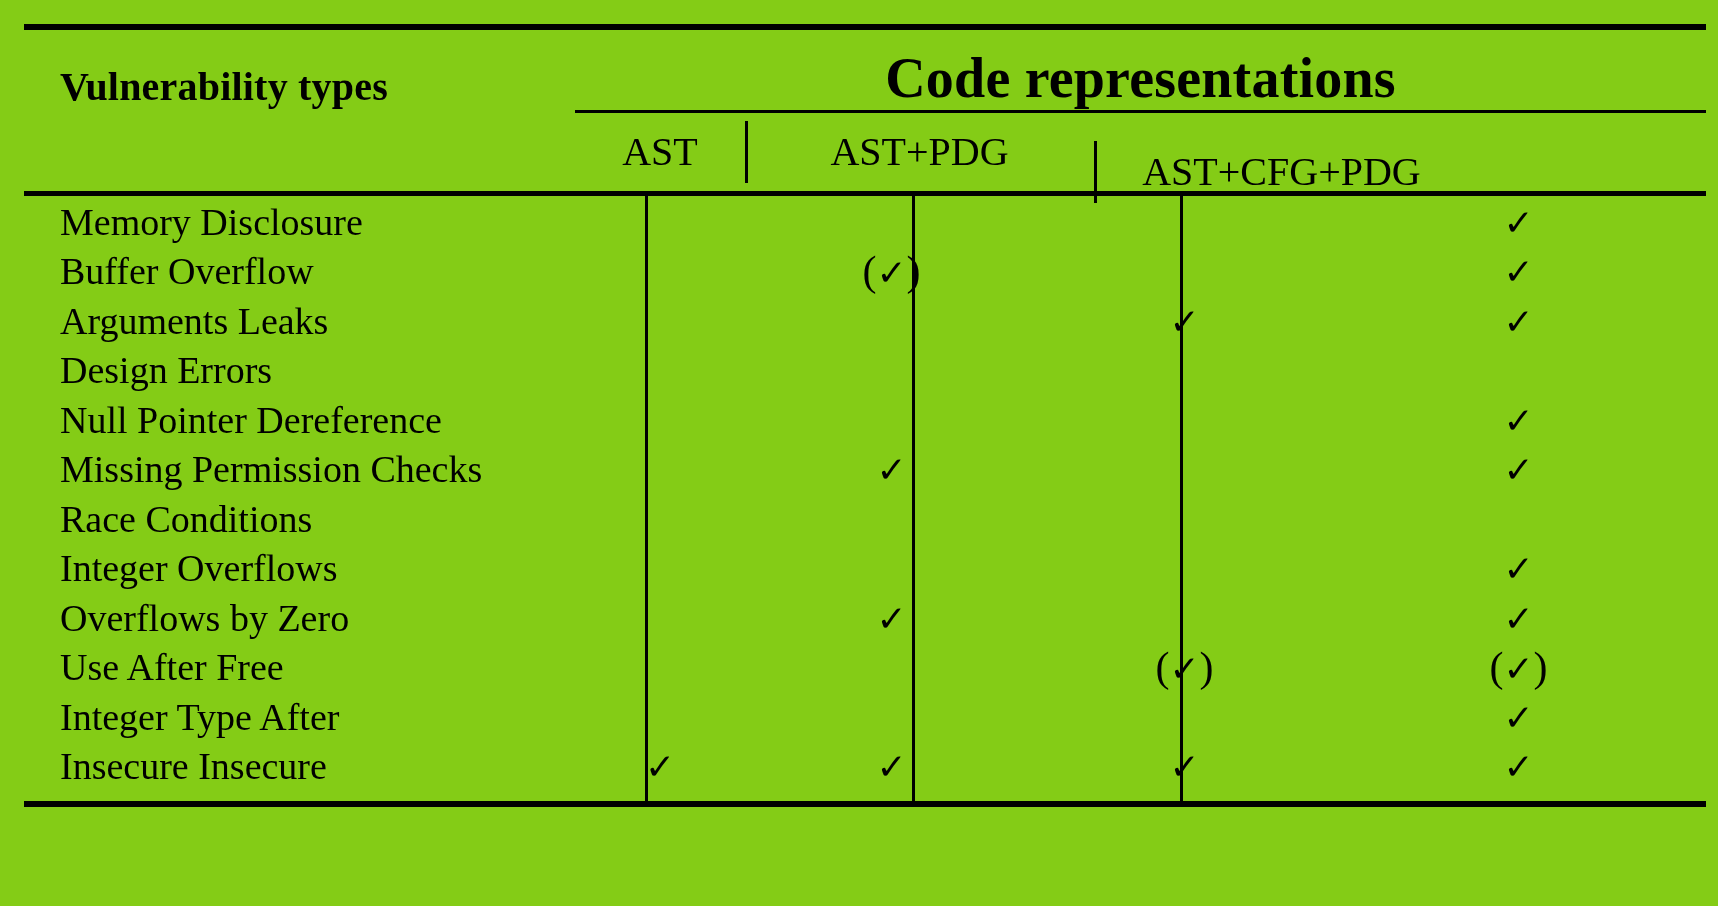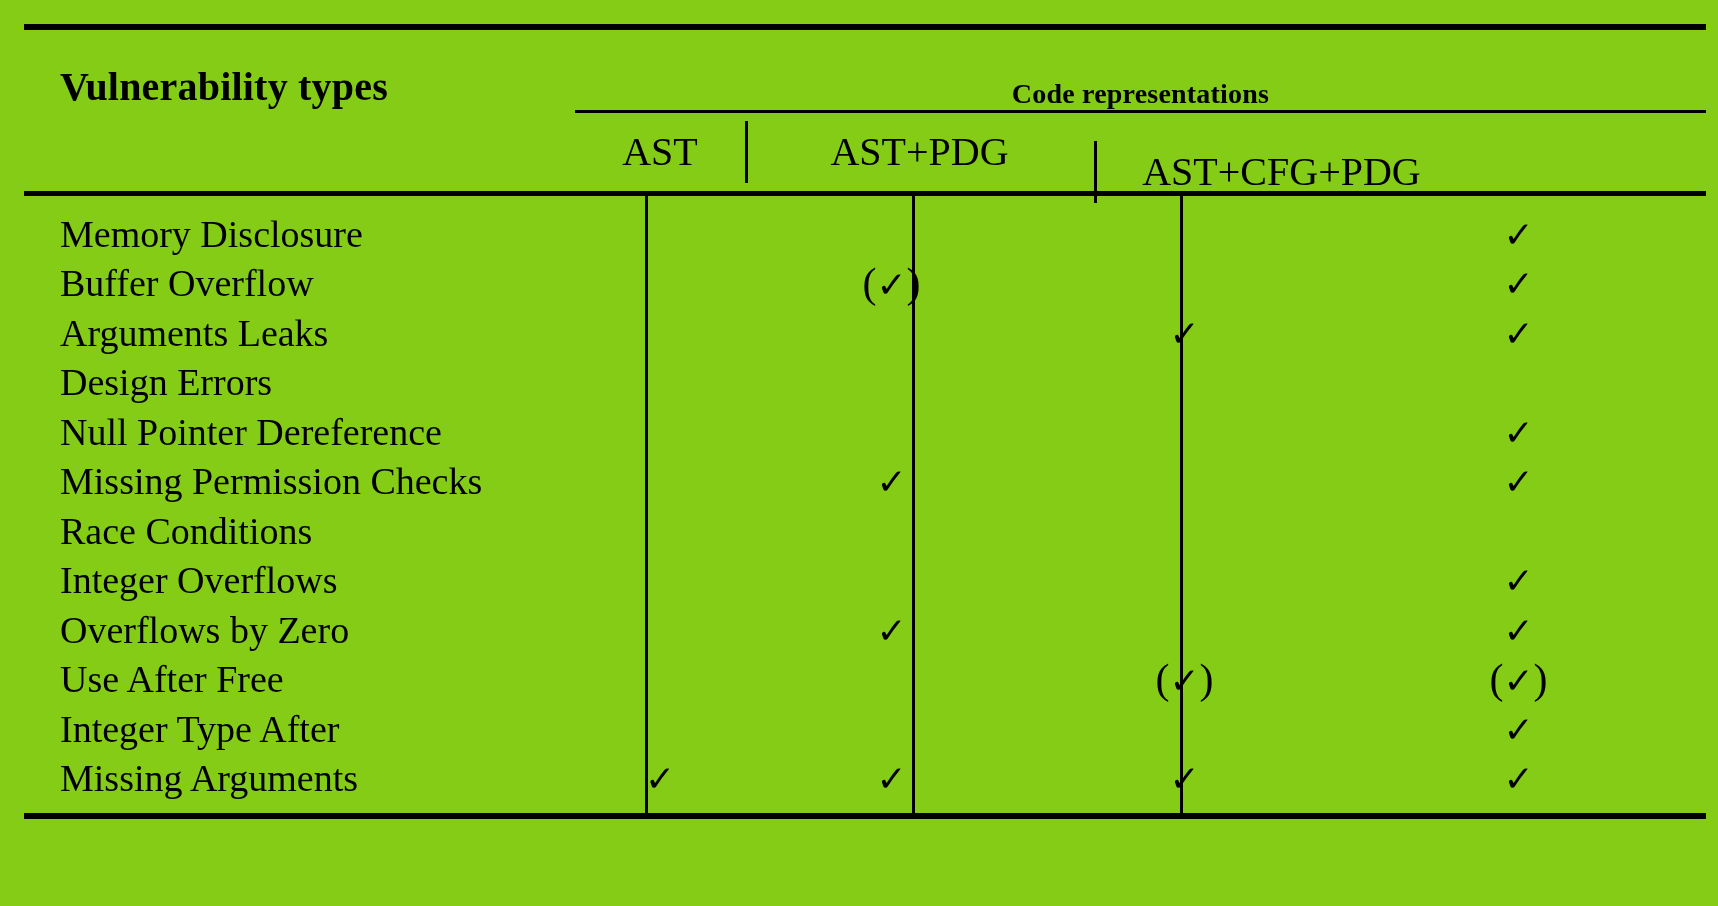--- a/index.html
+++ b/index.html
@@ -59,21 +59,21 @@
     font-weight: bold;
     font-size: 40px;
     padding-left: 36px;
     box-sizing: border-box;
     letter-spacing: 0.2px;
   }
   .hdr-code {
     flex: 1;
     text-align: center;
     font-weight: bold;
-    font-size: 28px;
+    font-size: 56px;
     letter-spacing: 0.2px;
   }
 
   .hdr-cols {
     display: flex;
     height: 78px;
     align-items: center;
   }
   .hdr-spacer {
     width: 551px;
@@ -99,21 +99,21 @@
     left: 0;
     top: 8px;
     bottom: 8px;
     width: 3px;
     background: #000000;
   }
 
   
   .tbody {
     position: relative;
-    padding-top: 13px;
+    padding-top: 1px;
     padding-bottom: 10px;
   }
   .vline {
     position: absolute;
     top: 0;
     bottom: 0;
     width: 3px;
     background: #000000;
   }
   .vline-1 { left: 621px; }
@@ -257,21 +257,21 @@
           <div class="cell-mark cm-astcfgpdg"><span class="paren">(</span><span class="check">✓</span><span class="paren">)</span></div>
         </div>
         <div class="row">
           <div class="cell-label">Integer Type After</div>
           <div class="cell-mark cm-ast"></div>
           <div class="cell-mark cm-astpdg"></div>
           <div class="cell-mark cm-astcfg"></div>
           <div class="cell-mark cm-astcfgpdg"><span class="check">✓</span></div>
         </div>
         <div class="row">
-          <div class="cell-label">Missing Arguments</div>
+          <div class="cell-label">Insecure Insecure</div>
           <div class="cell-mark cm-ast"><span class="check">✓</span></div>
           <div class="cell-mark cm-astpdg"><span class="check">✓</span></div>
           <div class="cell-mark cm-astcfg"><span class="check">✓</span></div>
           <div class="cell-mark cm-astcfgpdg"><span class="check">✓</span></div>
         </div>
       </div>
 
     <div class="rule-bottom"></div>
 
   </div>

